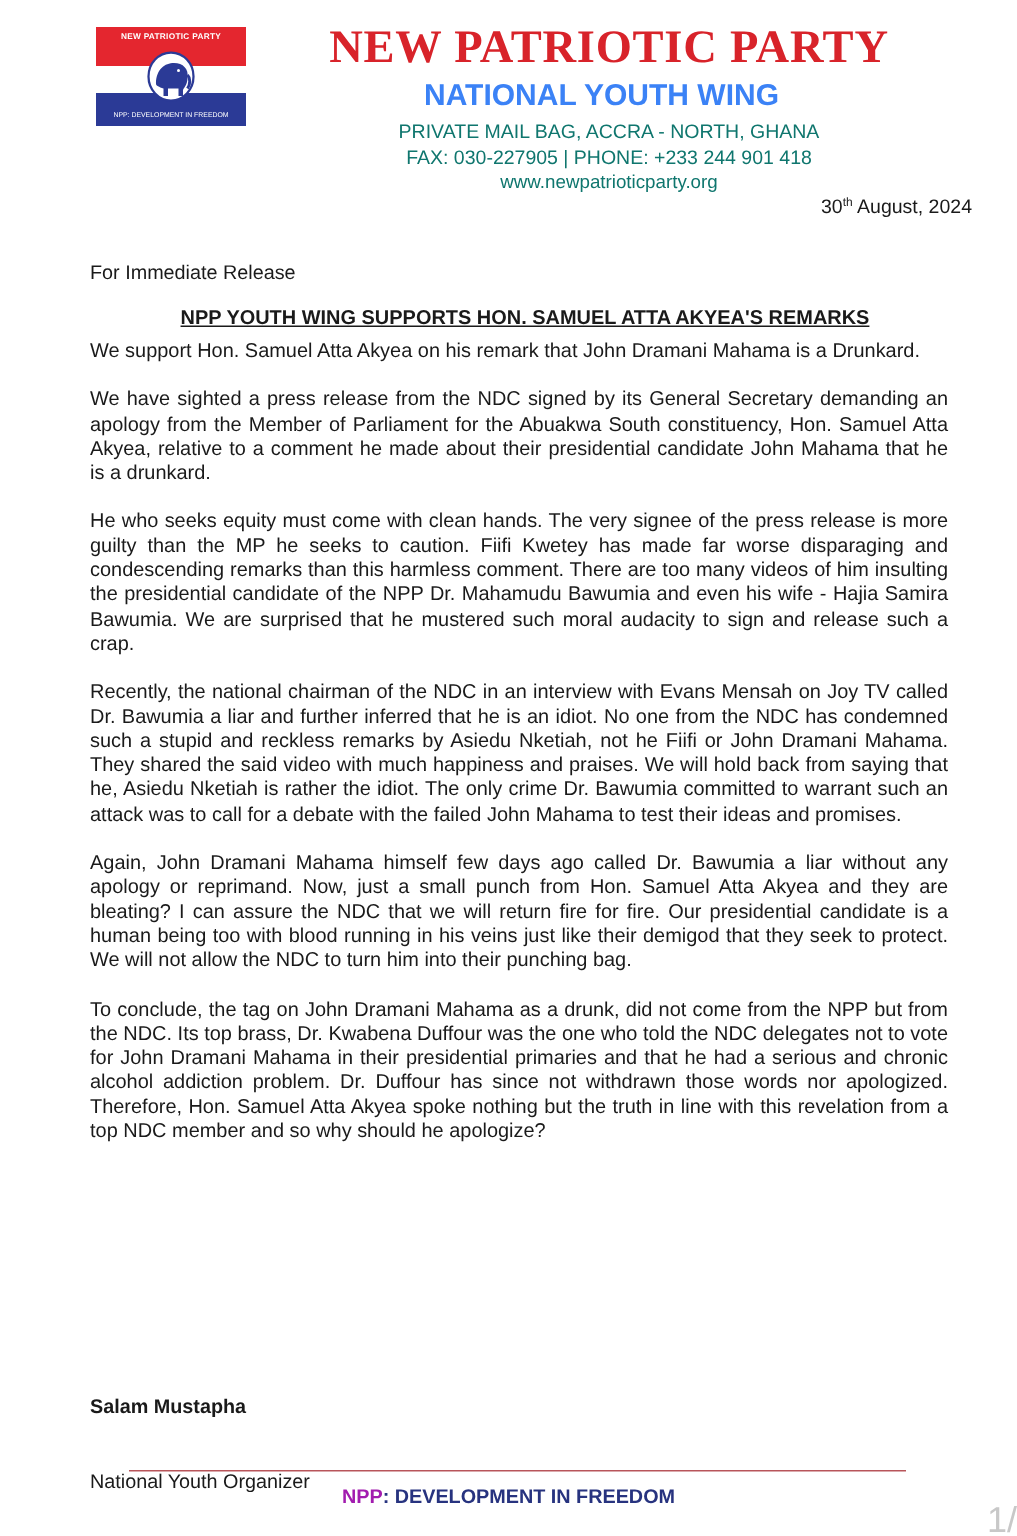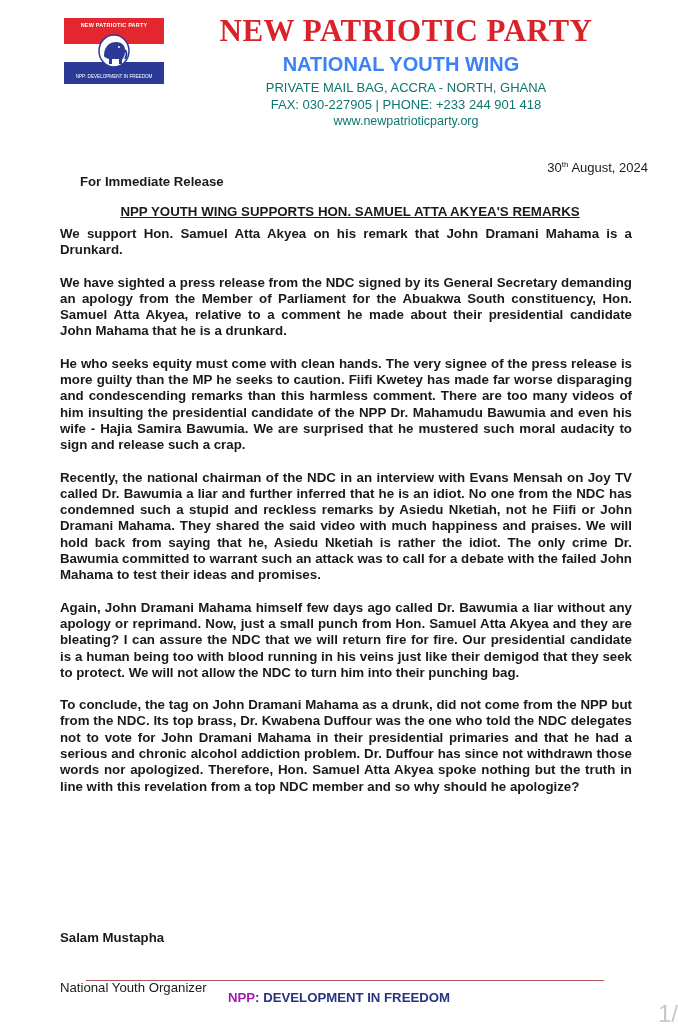--- a/index.html
+++ b/index.html
@@ -8,26 +8,26 @@
     .logo .top { position: absolute; left: 0; top: 0; width: 100px; height: 26px; background: #e4262f; }
     .logo .mid { position: absolute; left: 0; top: 26px; width: 100px; height: 18px; background: #ffffff; }
     .logo .bot { position: absolute; left: 0; top: 44px; width: 100px; height: 22px; background: #2b3a96; }
     .logo .top-text { position: absolute; left: 0; top: 4px; width: 100px; text-align: center; color: #fff; font-size: 5.5px; font-weight: bold; letter-spacing: 0.2px; font-family: "Liberation Sans", sans-serif; }
     .logo .bot-text { position: absolute; left: 0; top: 56px; width: 100px; text-align: center; color: #fff; font-size: 4.6px; font-family: "Liberation Sans", sans-serif; }
     .logo .elephant { position: absolute; left: 32px; top: 14px; width: 36px; height: 38px; }
     .hdr-title { position: absolute; left: 196px; top: 13px; width: 420px; text-align: center; font-family: "Liberation Serif", serif; font-weight: bold; color: #d8232a; font-size: 31px; letter-spacing: 0.5px; }
     .hdr-sub { position: absolute; left: 191px; top: 53px; width: 420px; text-align: center; font-weight: bold; color: #3b82f6; font-size: 20px; }
     .hdr-line { position: absolute; left: 196px; width: 420px; text-align: center; color: #0f766e; font-size: 13px; }
     .l1 { top: 80px; } .l2 { top: 97px; } .l3 { top: 114px; font-size: 12.5px; }
-    .date { position: absolute; right: 30px; top: 160px; font-size: 13px; }
+    .date { position: absolute; right: 30px; top: 130px; font-size: 13px; }
     .date sup { font-size: 8px; }
-    .release { position: absolute; left: 60px; top: 174px; font-size: 13.2px; font-weight: bold; margin-left: 20px; }
+    .release { position: absolute; left: 60px; top: 174px; font-size: 13.2px; font-weight: normal; }
     .doc-title { position: absolute; left: 60px; width: 580px; top: 204px; text-align: center; font-size: 13.3px; font-weight: bold; text-decoration: underline; }
     .body { position: absolute; left: 60px; top: 226px; width: 572px; font-size: 13.3px; line-height: 16.3px; }
-    .body p { margin: 0 0 16px 0; text-align: justify; font-weight: bold; }
+    .body p { margin: 0 0 16px 0; text-align: justify; }
     .sig-name { position: absolute; left: 60px; top: 930px; font-size: 13.2px; font-weight: bold; }
     .sig-title { position: absolute; left: 60px; top: 980px; font-size: 13.2px; }
     .footer-rule { position: absolute; left: 86px; top: 980px; width: 518px; height: 1px; background: #b8555a; }
     .footer-text { position: absolute; left: 0; width: 678px; top: 990px; text-align: center; font-size: 13.2px; font-weight: bold; color: #27337f; }
     .footer-text .npp { color: #a21caf; }
     .page-ind { position: absolute; right: 0; top: 1000px; font-size: 24px; color: #c8c8c8; font-family: "Liberation Sans", sans-serif; }
   </style>
 </head>
 <body>
 

